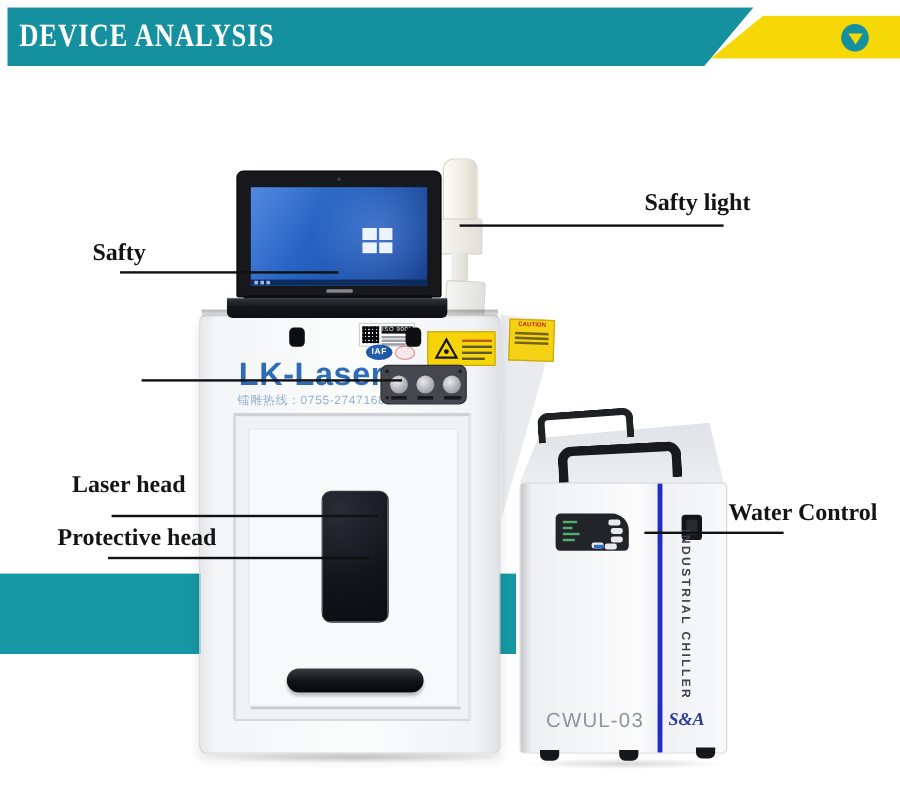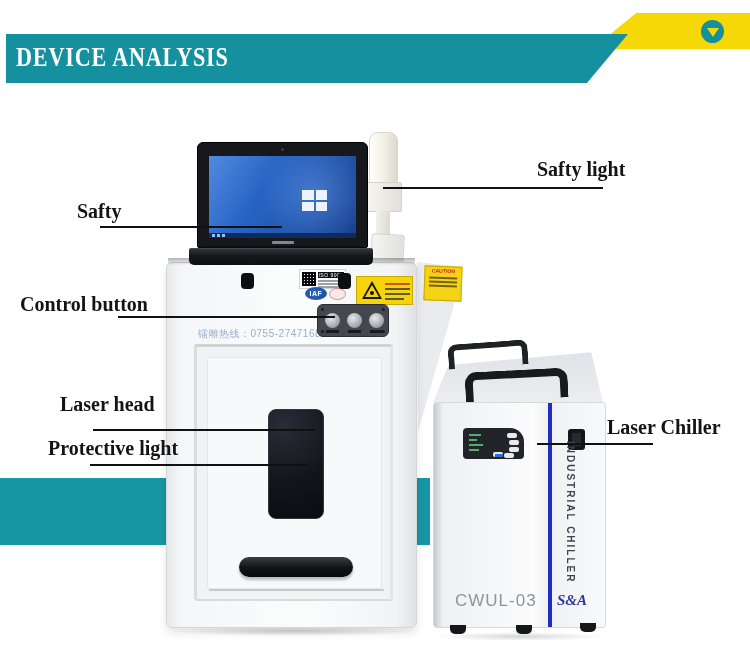--- a/index.html
+++ b/index.html
@@ -1,21 +1,21 @@
 <!DOCTYPE html>
 <html><head>
 <meta charset="utf-8">
 <style>
   html,body{margin:0;padding:0;background:#fff;}
   .page{position:relative;width:750px;height:670px;background:#fff;overflow:hidden;
         font-family:"Liberation Sans",sans-serif;}
 
   
   .hdr-teal{position:absolute;left:6px;top:6px;width:622px;height:49px;background:#14909E;
-            clip-path:polygon(0 0,100% 0,93.4% 100%,0 100%);z-index:10;margin-top:28px;}
+            clip-path:polygon(0 0,100% 0,93.4% 100%,0 100%);z-index:10;}
   .hdr-title{position:absolute;left:10px;top:8px;color:#fff;
              font-family:"Liberation Serif",serif;font-weight:bold;font-size:27px;
              letter-spacing:1px;transform:scaleX(.82);transform-origin:left center;white-space:nowrap;}
   .hdr-yellow{position:absolute;left:592px;top:13px;width:158px;height:36px;background:#F6D806;
               clip-path:polygon(28% 0,100% 0,100% 100%,0 100%);z-index:9;}
   .hdr-circle{position:absolute;left:701px;top:20px;width:23px;height:23px;border-radius:50%;
               background:#14909E;z-index:11;display:flex;align-items:center;justify-content:center;}
   .hdr-arrow{width:0;height:0;border-left:6px solid transparent;border-right:6px solid transparent;
              border-top:9px solid #F6D806;margin-top:2px;}
 
@@ -201,20 +201,21 @@
     <div class="stamp"></div>
     <div class="laser-label">
       <span class="warn-tri"></span>
       <span class="warn-tri-in"></span>
       <span class="warn-dot"></span>
       <i class="wl1"></i>
       <i class="wl2"></i>
       <i class="wl3"></i>
       <i class="wl4"></i>
     </div>
+    <div class="brand">LK-Laser</div>
     <div class="hotline">镭雕热线：0755-27471680</div>
     <div class="ctrl-panel">
       <span class="knob k1"></span>
       <span class="knob k2"></span>
       <span class="knob k3"></span>
       <i class="kl kl1"></i>
       <i class="kl kl2"></i>
       <i class="kl kl3"></i>
       <i class="screw s1"></i>
       <i class="screw s2"></i>
@@ -290,28 +291,27 @@
       <span class="foot f1"></span>
       <span class="foot f2"></span>
       <span class="foot f3"></span>
     </div>
   </div>
   <div class="ch-shadow"></div>
 
   <span class="ct t-laptop">Safty</span>
   <span class="cl l-laptop"></span>
 
-  <span class="ct t-ctrl">Control button</span>
   <span class="cl l-ctrl"></span>
 
   <span class="ct t-laser">Laser head</span>
   <span class="cl l-laser"></span>
 
-  <span class="ct t-door">Protective light</span>
+  <span class="ct t-door">Protective head</span>
   <span class="cl l-door"></span>
 
   <span class="ct t-safe">Safty light</span>
   <span class="cl l-safe"></span>
 
-  <span class="ct t-chil">Laser Chiller</span>
+  <span class="ct t-chil">Water Control</span>
   <span class="cl l-chil"></span>
 
 </div>
 
 </body></html>

